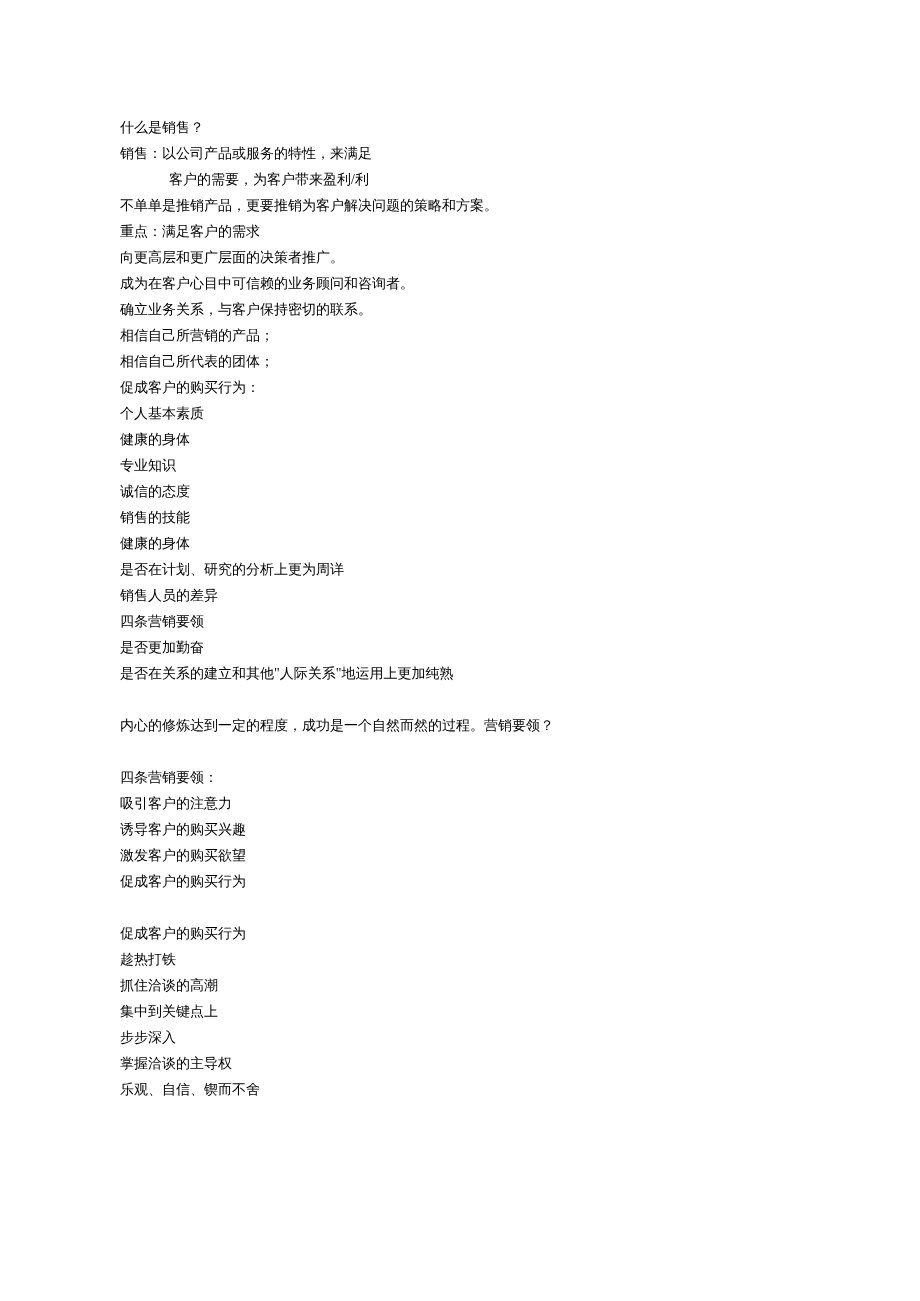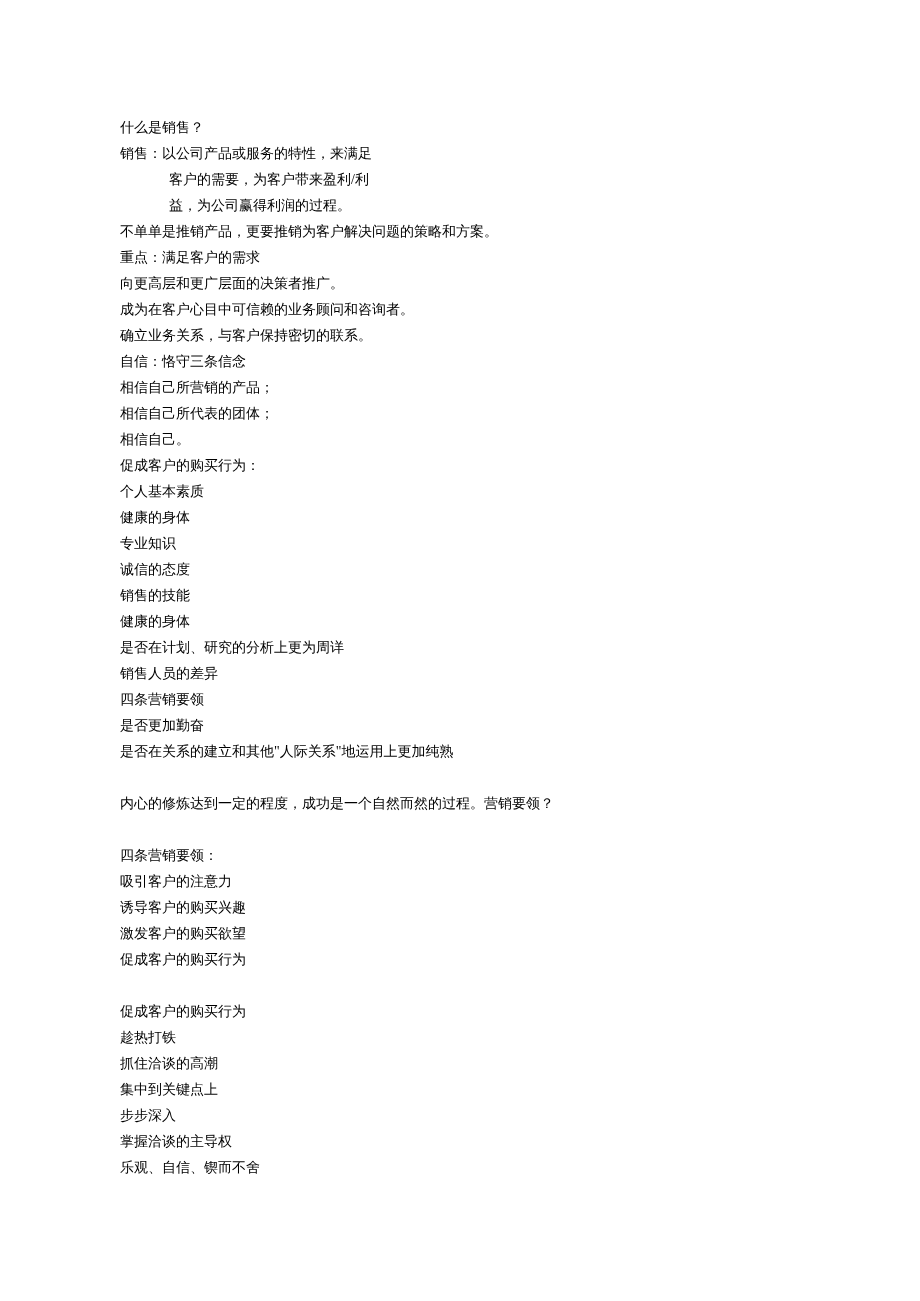--- a/index.html
+++ b/index.html
@@ -26,30 +26,27 @@
     }
   </style>
 </head>
 <body>
 
 <div class="page">
   <div id="content">
       <div class="line">什么是销售？</div>
       <div class="line">销售：以公司产品或服务的特性，来满足</div>
       <div class="line indent">客户的需要，为客户带来盈利/利</div>
-      <div class="line indent">益，为公司赢得利润的过程。</div>
       <div class="line">不单单是推销产品，更要推销为客户解决问题的策略和方案。</div>
       <div class="line">重点：满足客户的需求</div>
       <div class="line">向更高层和更广层面的决策者推广。</div>
       <div class="line">成为在客户心目中可信赖的业务顾问和咨询者。</div>
       <div class="line">确立业务关系，与客户保持密切的联系。</div>
-      <div class="line">自信：恪守三条信念</div>
       <div class="line">相信自己所营销的产品；</div>
       <div class="line">相信自己所代表的团体；</div>
-      <div class="line">相信自己。</div>
       <div class="line">促成客户的购买行为：</div>
       <div class="line">个人基本素质</div>
       <div class="line">健康的身体</div>
       <div class="line">专业知识</div>
       <div class="line">诚信的态度</div>
       <div class="line">销售的技能</div>
       <div class="line">健康的身体</div>
       <div class="line">是否在计划、研究的分析上更为周详</div>
       <div class="line">销售人员的差异</div>
       <div class="line">四条营销要领</div>

